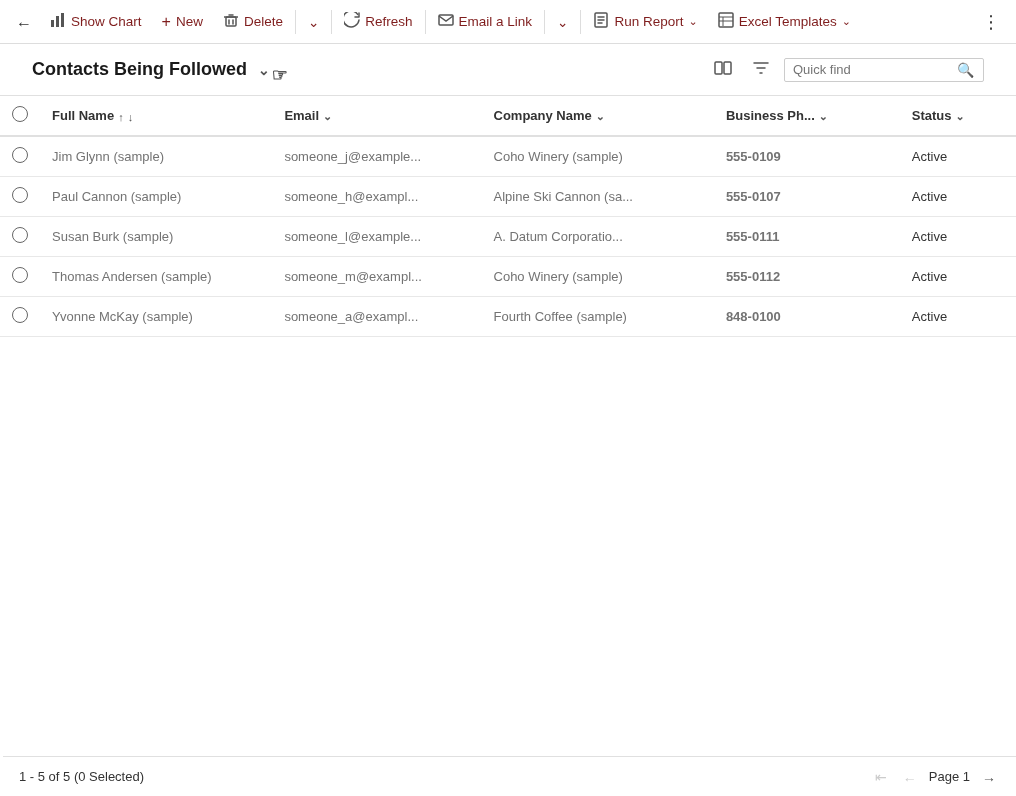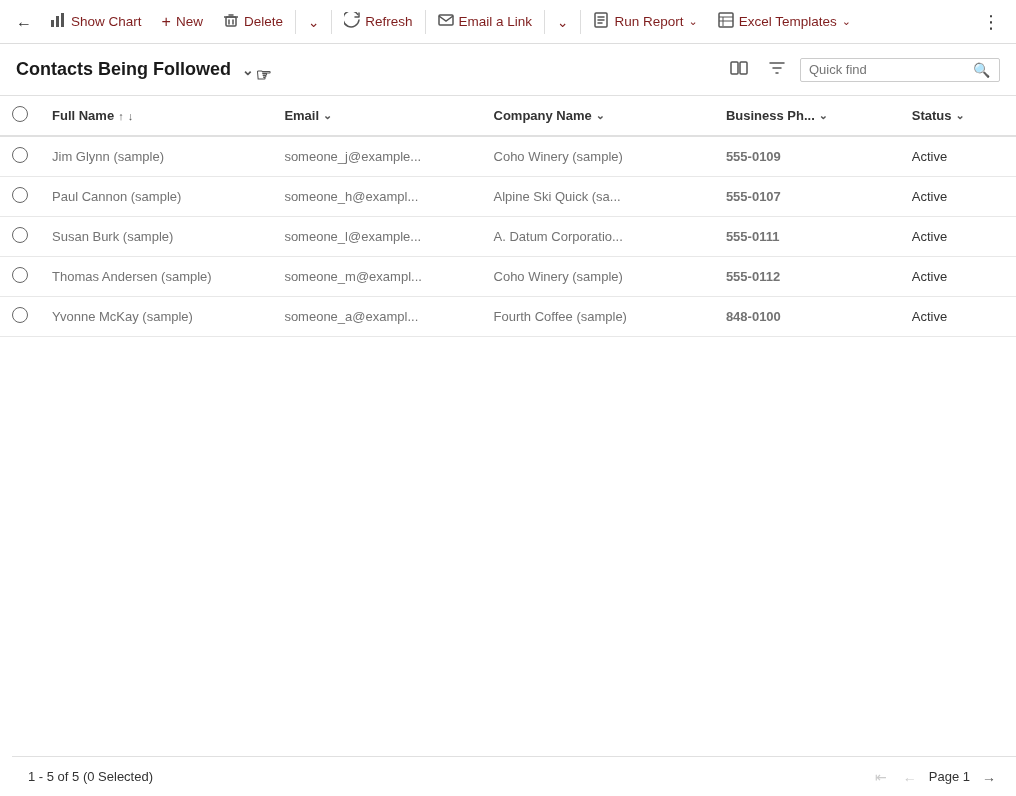--- a/index.html
+++ b/index.html
@@ -47,21 +47,21 @@
       background: none;
       cursor: pointer;
       font-size: 18px;
       color: #333;
     }
 
     
     .view-header {
       display: flex;
       align-items: center;
-      padding: 0 16px;
+      padding: 0 32px;
       height: 52px;
       border-bottom: 1px solid #e0e0e0;
     }
     .view-title {
       font-size: 18px;
       font-weight: 600;
       color: #1a1a1a;
     }
     .view-title-chevron {
       margin-left: 6px;
@@ -116,21 +116,21 @@
       background: #fff;
       white-space: nowrap;
     }
     .data-table td {
       padding: 10px 12px;
       border-bottom: 1px solid #e8e8e8;
       font-size: 13px;
     }
     .th-inner {
       display: flex;
-      align-items: center;
+      align-items: flex-end;
       gap: 4px;
     }
     .sort-icon { color: #555; font-size: 11px; cursor: pointer; }
     .col-check { width: 40px; text-align: center; }
     .col-name { min-width: 200px; }
     .col-email { min-width: 180px; }
     .col-company { min-width: 200px; }
     .col-phone { min-width: 160px; font-weight: bold; }
     .col-status { min-width: 100px; }
     .link { color: #737373; text-decoration: none; cursor: pointer; }
@@ -148,21 +148,21 @@
       border: 1px solid #666;
       border-radius: 50%;
       display: inline-block;
       cursor: pointer;
     }
 
     
     .footer {
       position: fixed;
       bottom: 0;
-      left: 12px;
+      left: 3px;
       right: 0;
       display: flex;
       align-items: center;
       justify-content: space-between;
       padding: 0 16px;
       height: 40px;
       border-top: 1px solid #e0e0e0;
       background: #fff;
       font-size: 13px;
       color: #333;
@@ -377,21 +377,21 @@
       <td class="col-check">
         <span class="radio-btn"></span>
       </td>
       <td class="col-name">
         <a class="link">Paul Cannon (sample)</a>
       </td>
       <td class="col-email">
         <a class="link">someone_h@exampl...</a>
       </td>
       <td class="col-company">
-        <a class="link">Alpine Ski Quick (sa...</a>
+        <a class="link">Alpine Ski Cannon (sa...</a>
       </td>
       <td class="col-phone">
         <a class="link">555-0107</a>
       </td>
       <td class="col-status">
         <span>Active</span>
       </td>
     </tr>
         <tr>
       <td class="col-check">

